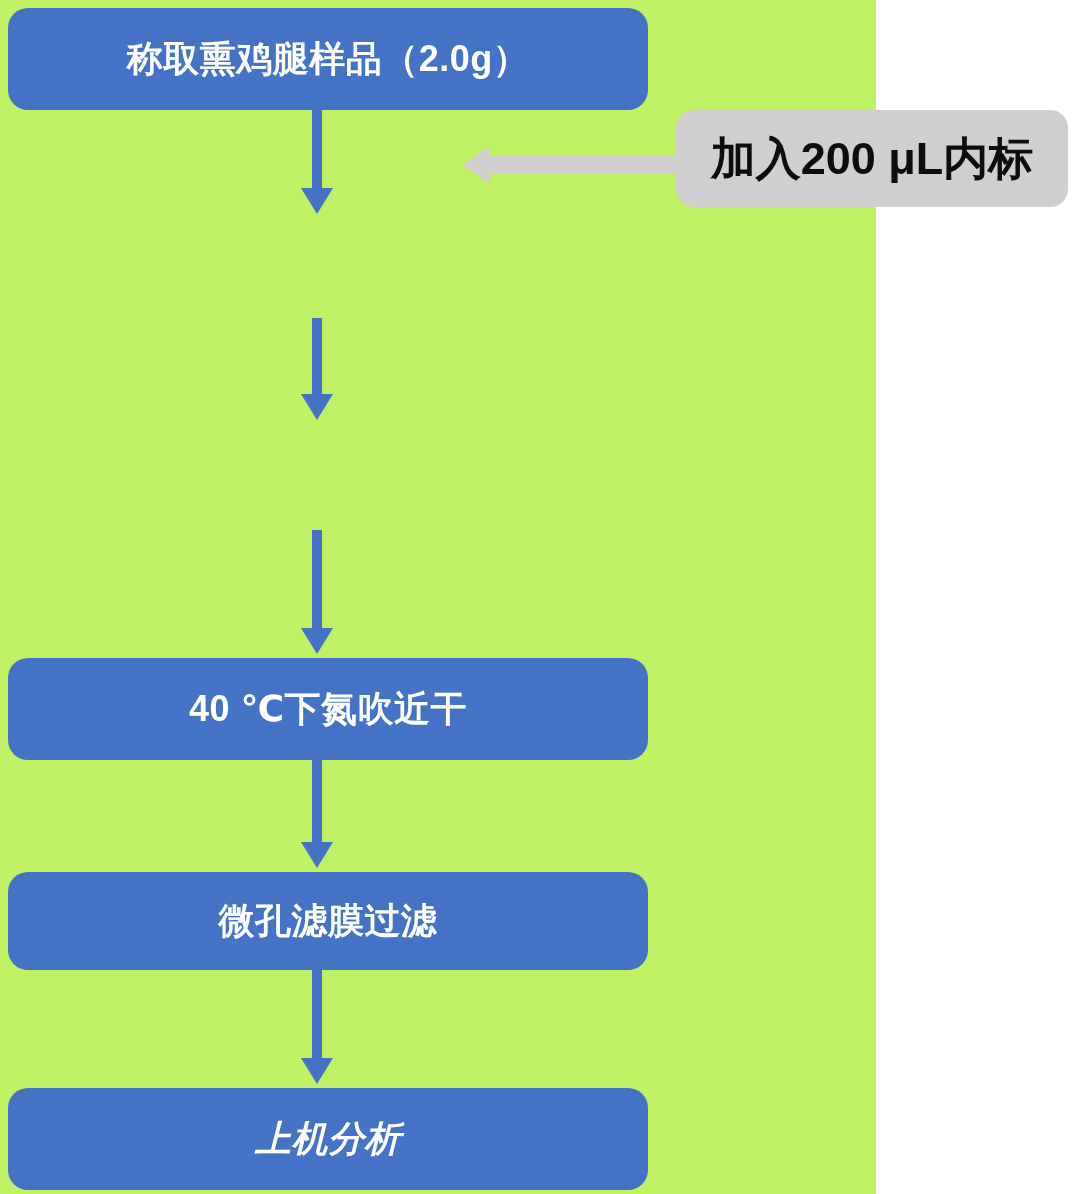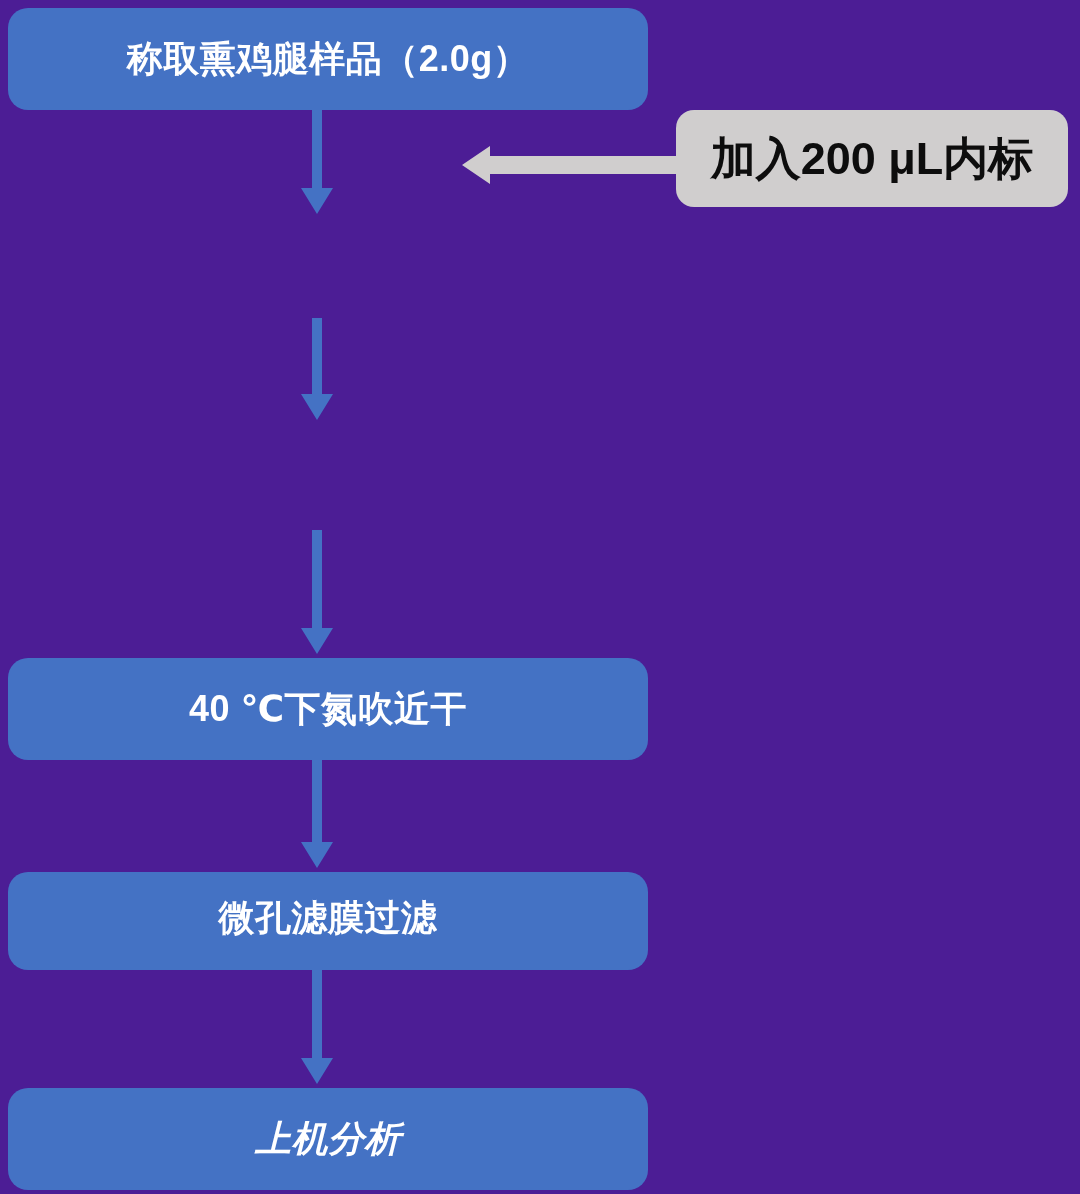--- a/index.html
+++ b/index.html
@@ -8,23 +8,23 @@
     background: #ffffff;
   }
   body {
     width: 1080px;
     height: 1194px;
     font-family: "Liberation Sans", "DejaVu Sans", sans-serif;
     overflow: hidden;
   }
   #flowchart {
     position: relative;
-    width: 1080px;
+    width: 876px;
     height: 1194px;
-    background: #4c1d95;
+    background: #bef264;
   }
 
   
   .proc-box {
     position: absolute;
     left: 8px;
     width: 640px;
     background: #4472C4;
     border-radius: 20px;
     display: flex;
@@ -39,21 +39,21 @@
     line-height: 1.1;
     letter-spacing: 0.5px;
     white-space: nowrap;
     text-align: center;
   }
 
   .box-1 { top: 8px;    height: 102px; }
   .box-2 { top: 218px;  height: 100px; }
   .box-3 { top: 424px;  height: 106px; }
   .box-4 { top: 658px;  height: 102px; }
-  .box-5 { top: 872px;  height: 98px; font-family: Liberation Mono, monospace;  }
+  .box-5 { top: 872px;  height: 98px;  }
   .box-6 { top: 1088px; height: 102px; font-style: italic; }
 
   
   .note-box {
     position: absolute;
     left: 676px;
     top: 110px;
     width: 392px;
     height: 97px;
     background: #D0CECE;

